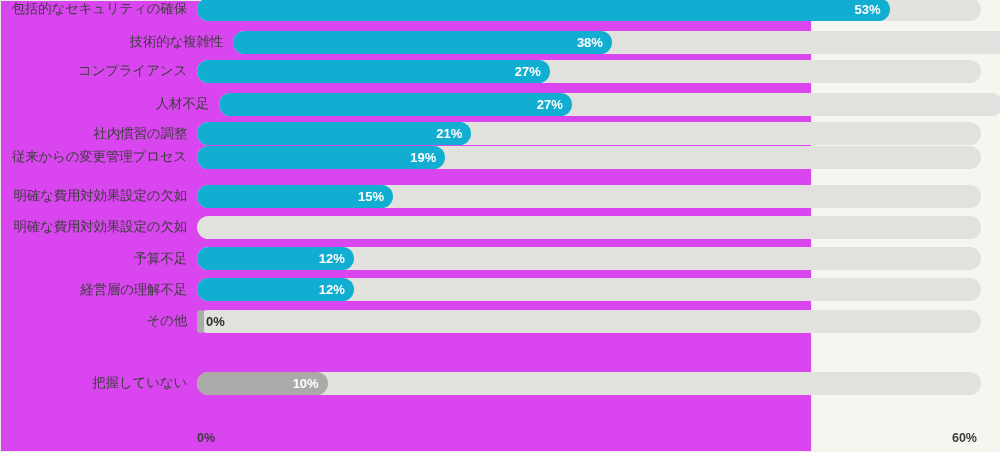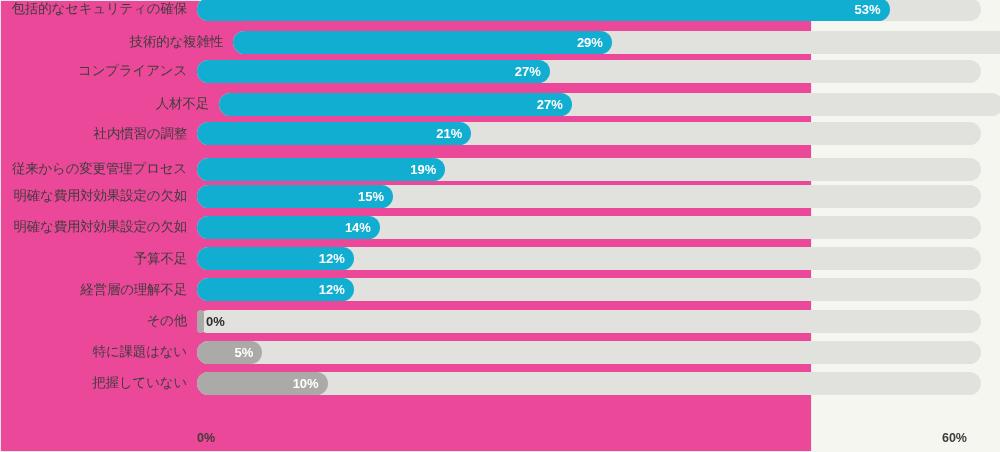--- a/index.html
+++ b/index.html
@@ -10,21 +10,21 @@
     width: 1000px;
     height: 452px;
     background: #f6f6f1;
     font-family: "Liberation Sans", "DejaVu Sans", sans-serif;
     overflow: hidden;
   }
   #chart-root {
     position: relative;
     width: 812px;
     height: 452px;
-    background: #ec4899;
+    background: #d946ef;
     box-sizing: border-box;
     border-left: 1px solid #e8e8e2;
     border-top: 1px solid #ecece6;
     border-right: 1px solid #eceae4;
     border-bottom: 1px solid #eceae4;
   }
   .plot {
     position: absolute;
     left: 0;
     top: 0;
@@ -93,39 +93,39 @@
     height: 22px;
   }
   .axis-tick {
     position: absolute;
     font-size: 12.5px;
     font-weight: bold;
     color: #3d3d3d;
     line-height: 22px;
   }
   .axis-tick.left { left: 196px; }
-  .axis-tick.right { right: 34px; }
+  .axis-tick.right { right: 24px; }
 </style>
 </head>
 <body>
 
 <div id="chart-root">
   <div class="plot" id="plot-area">
       <div class="row" style="top: -7px;">
         <div class="row-label">包括的なセキュリティの確保</div>
         <div class="track"></div>
         <div class="bar blue" style="width: 692.533px;">
           <span class="bar-value">53%</span>
         </div>
       </div>
       <div class="row" style="top: 26px; margin-left: 36px;">
         <div class="row-label">技術的な複雑性</div>
         <div class="track"></div>
         <div class="bar blue" style="width: 378.933px;">
-          <span class="bar-value">29%</span>
+          <span class="bar-value">38%</span>
         </div>
       </div>
       <div class="row" style="top: 55.4px;">
         <div class="row-label">コンプライアンス</div>
         <div class="track"></div>
         <div class="bar blue" style="width: 352.8px;">
           <span class="bar-value">27%</span>
         </div>
       </div>
       <div class="row" style="top: 88px; margin-left: 22px;">
@@ -135,40 +135,37 @@
           <span class="bar-value">27%</span>
         </div>
       </div>
       <div class="row" style="top: 117.8px;">
         <div class="row-label">社内慣習の調整</div>
         <div class="track"></div>
         <div class="bar blue" style="width: 274.4px;">
           <span class="bar-value">21%</span>
         </div>
       </div>
-      <div class="row" style="top: 153px;">
+      <div class="row" style="top: 141px;">
         <div class="row-label">従来からの変更管理プロセス</div>
         <div class="track"></div>
         <div class="bar blue" style="width: 248.267px;">
           <span class="bar-value">19%</span>
         </div>
       </div>
       <div class="row" style="top: 180.2px;">
         <div class="row-label">明確な費用対効果設定の欠如</div>
         <div class="track"></div>
         <div class="bar blue" style="width: 196px;">
           <span class="bar-value">15%</span>
         </div>
       </div>
       <div class="row" style="top: 211.4px;">
         <div class="row-label">明確な費用対効果設定の欠如</div>
         <div class="track"></div>
-        <div class="bar blue" style="width: 182.933px;">
-          <span class="bar-value">14%</span>
-        </div>
       </div>
       <div class="row" style="top: 242.6px;">
         <div class="row-label">予算不足</div>
         <div class="track"></div>
         <div class="bar blue" style="width: 156.8px;">
           <span class="bar-value">12%</span>
         </div>
       </div>
       <div class="row" style="top: 273.8px;">
         <div class="row-label">経営層の理解不足</div>
@@ -177,27 +174,20 @@
           <span class="bar-value">12%</span>
         </div>
       </div>
       <div class="row" style="top: 305px;">
         <div class="row-label">その他</div>
         <div class="track"></div>
         <div class="bar gray" style="width: 7px;">
           <span class="bar-value dark">0%</span>
         </div>
       </div>
-      <div class="row" style="top: 336.2px;">
-        <div class="row-label">特に課題はない</div>
-        <div class="track"></div>
-        <div class="bar gray" style="width: 65.3333px;">
-          <span class="bar-value">5%</span>
-        </div>
-      </div>
       <div class="row" style="top: 367.4px; text-decoration: underline;">
         <div class="row-label">把握していない</div>
         <div class="track"></div>
         <div class="bar gray" style="width: 130.667px;">
           <span class="bar-value">10%</span>
         </div>
       </div>
     </div>
 
   <div class="axis">

